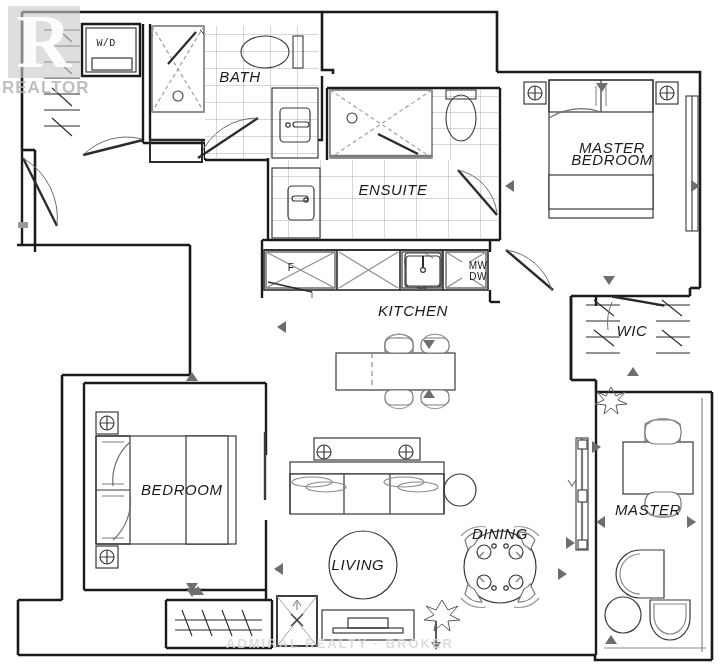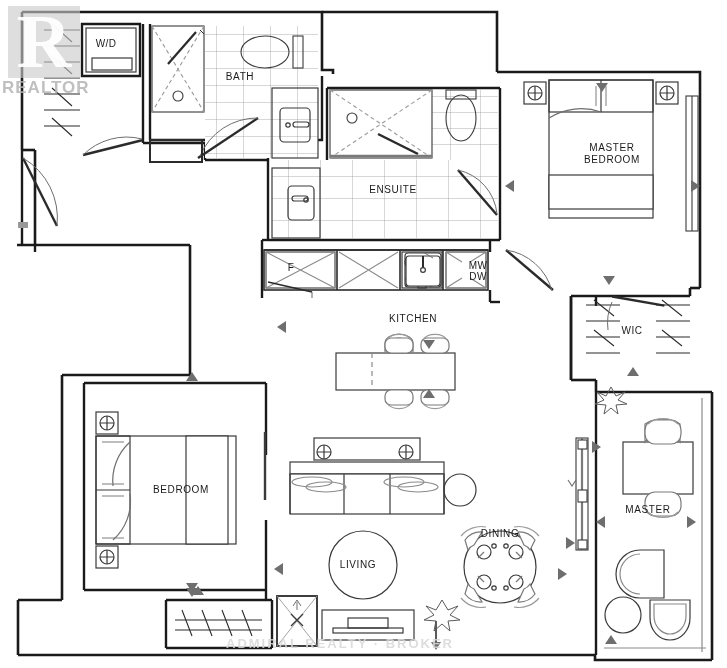--- a/index.html
+++ b/index.html
@@ -3,28 +3,29 @@
 <meta charset="utf-8">
 <title>Floor Plan</title>
 <style>
   html,body{margin:0;padding:0;background:#ffffff;}
   body{font-family:"Liberation Sans", sans-serif;}
   #plan-wrap{position:relative;width:727px;height:668px;background:#ffffff;overflow:hidden;}
   #plan-svg{position:absolute;left:0;top:0;width:727px;height:668px;display:block;}
   .rm-label{
     position:absolute;
     font-family:"Liberation Sans", sans-serif;
-    font-size:10px;
+    font-size:15px;
     letter-spacing:0.6px;
     color:#1a1a1a;
     text-align:center;
     white-space:pre;
     line-height:12px;
     pointer-events:none;
     user-select:none;
+    font-style:italic;
   }
   .appl-label{
     position:absolute;
     font-family:"Liberation Sans", sans-serif;
     font-size:10px;
     letter-spacing:0.4px;
     color:#1a1a1a;
     text-align:center;
     white-space:pre;
     line-height:11px;
@@ -473,28 +474,28 @@
       <path d="M186 588 l6 9 l6 -9 Z"></path>
       <path d="M605 644 l6 -9 l6 9 Z"></path>
       <path d="M192 595 l6 -9 l6 9 Z"></path>
     </g>
   </svg>
 
   <div class="rm-label" style="left:215px;top:71px;width:50px;">BATH</div>
   <div class="rm-label" style="left:358px;top:184px;width:70px;text-align:center;">ENSUITE</div>
   <div class="rm-label" style="left:567px;top:142px;width:90px;">MASTER
 BEDROOM</div>
-  <div class="rm-label" style="left:378px;top:313px;width:70px;">KITCHEN</div>
+  <div class="rm-label" style="left:378px;top:305px;width:70px;">KITCHEN</div>
   <div class="rm-label" style="left:612px;top:325px;width:40px;">WIC</div>
   <div class="rm-label" style="left:141px;top:484px;width:80px;">BEDROOM</div>
   <div class="rm-label" style="left:328px;top:559px;width:60px;">LIVING</div>
   <div class="rm-label" style="left:470px;top:528px;width:60px;">DINING</div>
   <div class="rm-label" style="left:613px;top:504px;width:70px;">MASTER</div>
 
-  <div class="appl-label" style="left:86px;top:38px;width:40px;">W/D</div>
+  <div class="appl-label" style="left:86px;top:38px;width:40px;font-family:Liberation Mono, monospace;">W/D</div>
   <div class="appl-label" style="left:281px;top:262px;width:20px;">F</div>
   <div class="appl-label" style="left:446px;top:260px;width:40px;padding-left:12px;">MW
 DW</div>
 
   <div id="watermark-logo"></div>
   <div id="watermark-r">R</div>
   <div id="watermark-text">REALTOR</div>
   <div id="watermark-strip">ADMIRAL REALTY · BROKER</div>
 
 </div>

